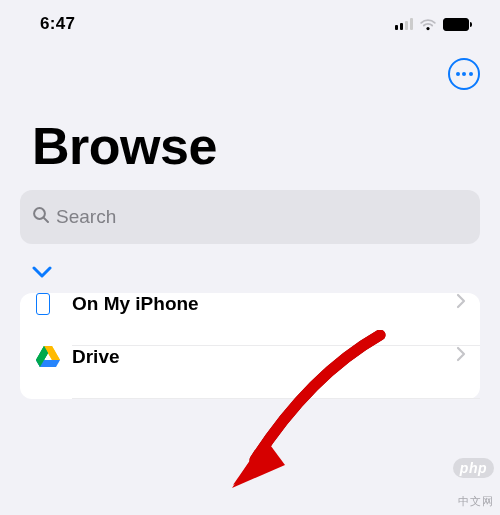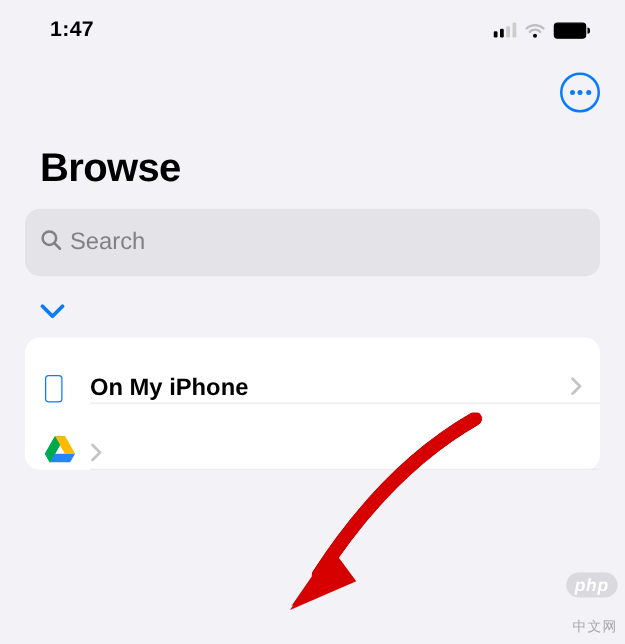--- a/index.html
+++ b/index.html
@@ -39,21 +39,21 @@
     .more-btn {
       width: 32px; height: 32px;
       border-radius: 50%;
       border: 2.5px solid #0a7aff;
       display: flex; justify-content: center; align-items: center;
       gap: 2.5px;
     }
     .more-btn span { width: 4px; height: 4px; background:#0a7aff; border-radius:50%; }
 
     .title {
-      font-size: 32px;
+      font-size: 52px;
       font-weight: 900;
       padding: 8px 0 14px 32px;
       letter-spacing: -0.5px;
     }
 
     .search-bar {
       margin: 0 20px 22px 20px;
       height: 54px;
       background: #e3e3e8;
       border-radius: 12px;
@@ -77,21 +77,21 @@
     }
     .section-title { font-size: 23px; font-weight: 800; }
     .chevron-down { display:flex; }
 
     .list {
       margin: 4px 20px 0 20px;
       background: #fff;
       border-radius: 12px;
     }
     .row {
-      display: flex; align-items: flex-end;
+      display: flex; align-items: flex-start;
       height: 52px;
       padding: 0 14px 0 16px;
     }
     .icon-slot { width: 36px; display:flex; justify-content:flex-start; align-items:center; }
     .row-label { flex: 1; font-size: 19px; font-weight: 600; }
     .sep { height: 1px; background: #ebebed; margin-left: 52px; }
 
     
     .iphone { width:14px; height:22px; border:1.6px solid #0a7aff; border-radius:3px; position:relative; }
     
@@ -119,21 +119,21 @@
       padding: 2px 7px;
       border-radius: 12px;
       letter-spacing:0.5px;
     }
     .watermark .txt { font-size: 11px; color: #a7a7ad; margin-top:16px; letter-spacing:1px; }
   </style>
 </head>
 <body>
 
 <div class="status-bar">
-  <div class="time">1:47</div>
+  <div class="time">6:47</div>
   <div class="status-right">
     <div class="signal">
       <div></div>
         <div></div>
         <div></div>
         <div></div>
     </div>
     <span class="wifi-icon">
       <svg width="18" height="13" viewBox="0 0 18 13">
         <path d="M9 12.2a1.6 1.6 0 1 0 0-3.2 1.6 1.6 0 0 0 0 3.2z" fill="#000"></path>
@@ -198,20 +198,21 @@
           <polygon points="8,0 16,0 24,14 16,14" fill="#ffcf00"></polygon>
           <polygon points="0,14 8,0 12,7 4,21" fill="#0da960" transform="translate(0,0)"></polygon>
           <polygon points="8,0 16,0 12,7" fill="#0da960"></polygon>
           <polygon points="8,0 0,14 4,21 12,7" fill="#00a860"></polygon>
           <polygon points="0,14 24,14 20,21 4,21" fill="#2684fc"></polygon>
           <polygon points="8,0 16,0 24,14 16,14" fill="#ffba00"></polygon>
           <polygon points="8,0 12,7 4,21 0,14" fill="#00a94b"></polygon>
         </svg>
       </span>
     </div>
+    <div class="row-label">Drive</div>
     <span>
       <svg width="10" height="16" viewBox="0 0 10 16">
           <path d="M2 2l6 6-6 6" stroke="#c5c5c9" stroke-width="2.2" fill="none" stroke-linecap="round" stroke-linejoin="round"></path>
         </svg>
     </span>
   </div>
   <div class="sep"></div>
 
 
 </div>

